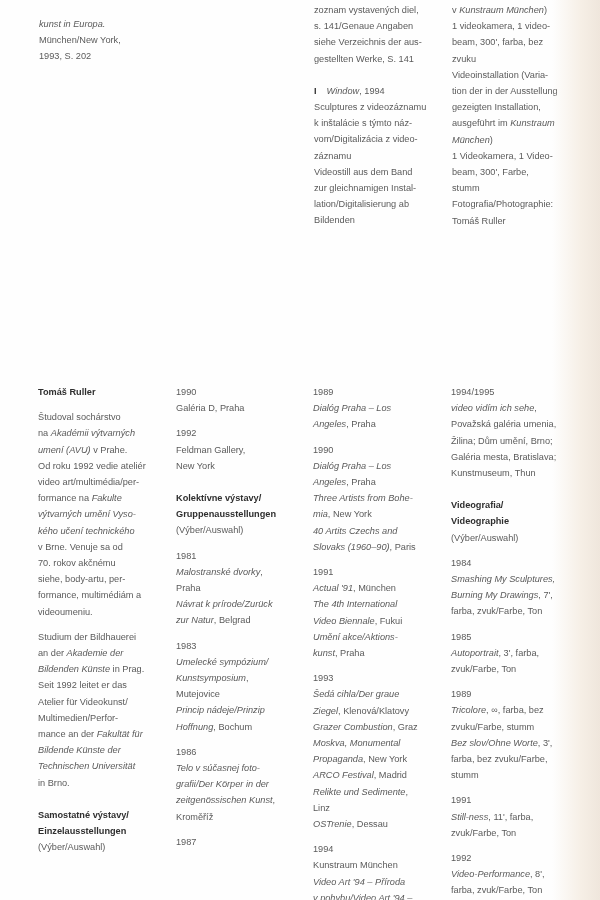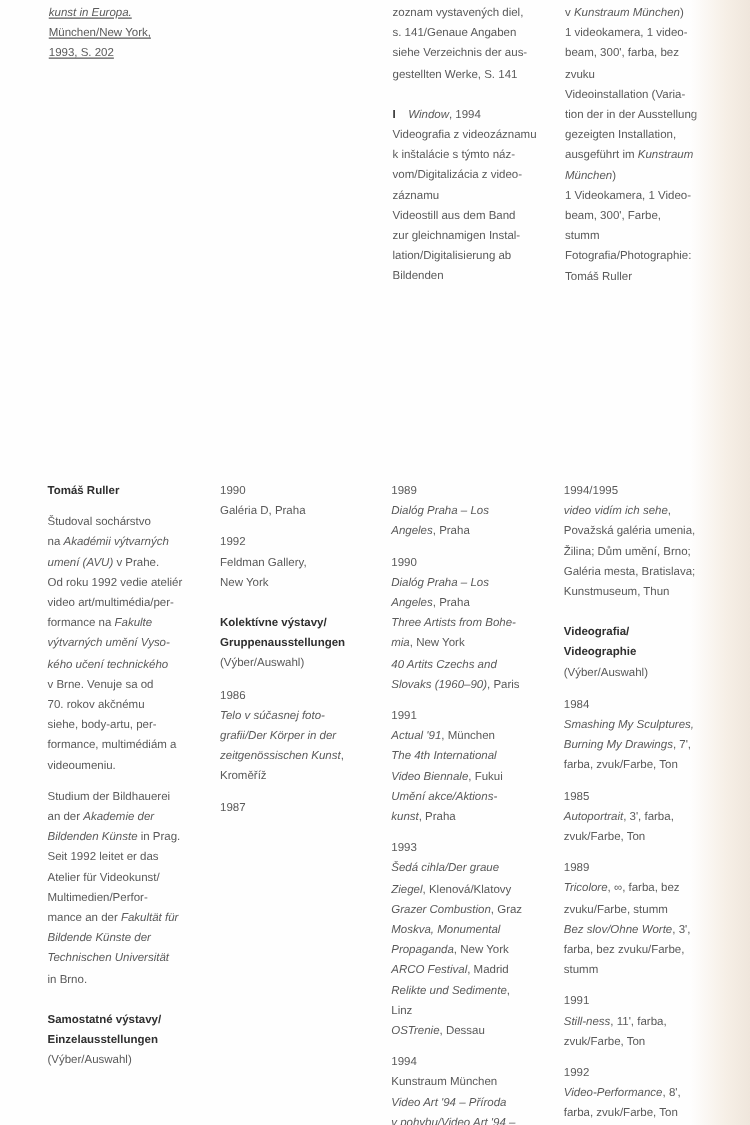--- a/index.html
+++ b/index.html
@@ -20,36 +20,36 @@
   .col p { margin:0; }
   .blk { margin-bottom:9px; }
   .bold { font-weight:bold; color:#2f2f2f; }
   i, .it { font-style:italic; }
   .cap-num { font-weight:bold; color:#333; margin-right:10px; }
   .sp-big { margin-bottom:16px; }
 </style>
 </head>
 <body>
 
-<div class="col" style="left:39px; top:2px; width:120px;text-decoration:underline;">
+<div class="col" style="left:39px; top:16px; width:120px;">
   <p class="it">kunst in Europa.</p>
   <p>München/New York,</p>
   <p>1993, S. 202</p>
 </div>
 
 <div class="col" style="left:314px; top:2px; width:128px;">
   <div class="sp-big">
     <p>zoznam vystavených diel,</p>
     <p>s. 141/Genaue Angaben</p>
     <p>siehe Verzeichnis der aus-</p>
     <p>gestellten Werke, S. 141</p>
   </div>
   <div>
     <p><span class="cap-num">I</span><i>Window</i><span>, 1994</span></p>
-    <p>Videografia z videozáznamu</p>
+    <p>Sculptures z videozáznamu</p>
     <p>k inštalácie s týmto náz-</p>
     <p>vom/Digitalizácia z video-</p>
     <p>záznamu</p>
     <p>Videostill aus dem Band</p>
     <p>zur gleichnamigen Instal-</p>
     <p>lation/Digitalisierung ab</p>
     <p>Bildenden</p>
   </div>
 </div>
 
@@ -118,20 +118,35 @@
     <p>1992</p>
     <p>Feldman Gallery,</p>
     <p>New York</p>
   </div>
   <div class="blk">
     <p class="bold">Kolektívne výstavy/</p>
     <p class="bold">Gruppenausstellungen</p>
     <p>(Výber/Auswahl)</p>
   </div>
   <div class="blk">
+    <p>1981</p>
+    <p><i>Malostranské dvorky</i><span>,</span></p>
+    <p>Praha</p>
+    <p class="it">Návrat k prírode/Zurück</p>
+    <p><i>zur Natur</i><span>, Belgrad</span></p>
+  </div>
+  <div class="blk">
+    <p>1983</p>
+    <p class="it">Umelecké sympózium/</p>
+    <p><i>Kunstsymposium</i><span>,</span></p>
+    <p>Mutejovice</p>
+    <p class="it">Princip nádeje/Prinzip</p>
+    <p><i>Hoffnung</i><span>, Bochum</span></p>
+  </div>
+  <div class="blk">
     <p>1986</p>
     <p class="it">Telo v súčasnej foto-</p>
     <p class="it">grafii/Der Körper in der</p>
     <p><i>zeitgenössischen Kunst</i><span>,</span></p>
     <p>Kroměříž</p>
   </div>
   <div class="blk">
     <p>1987</p>
 
   </div>

